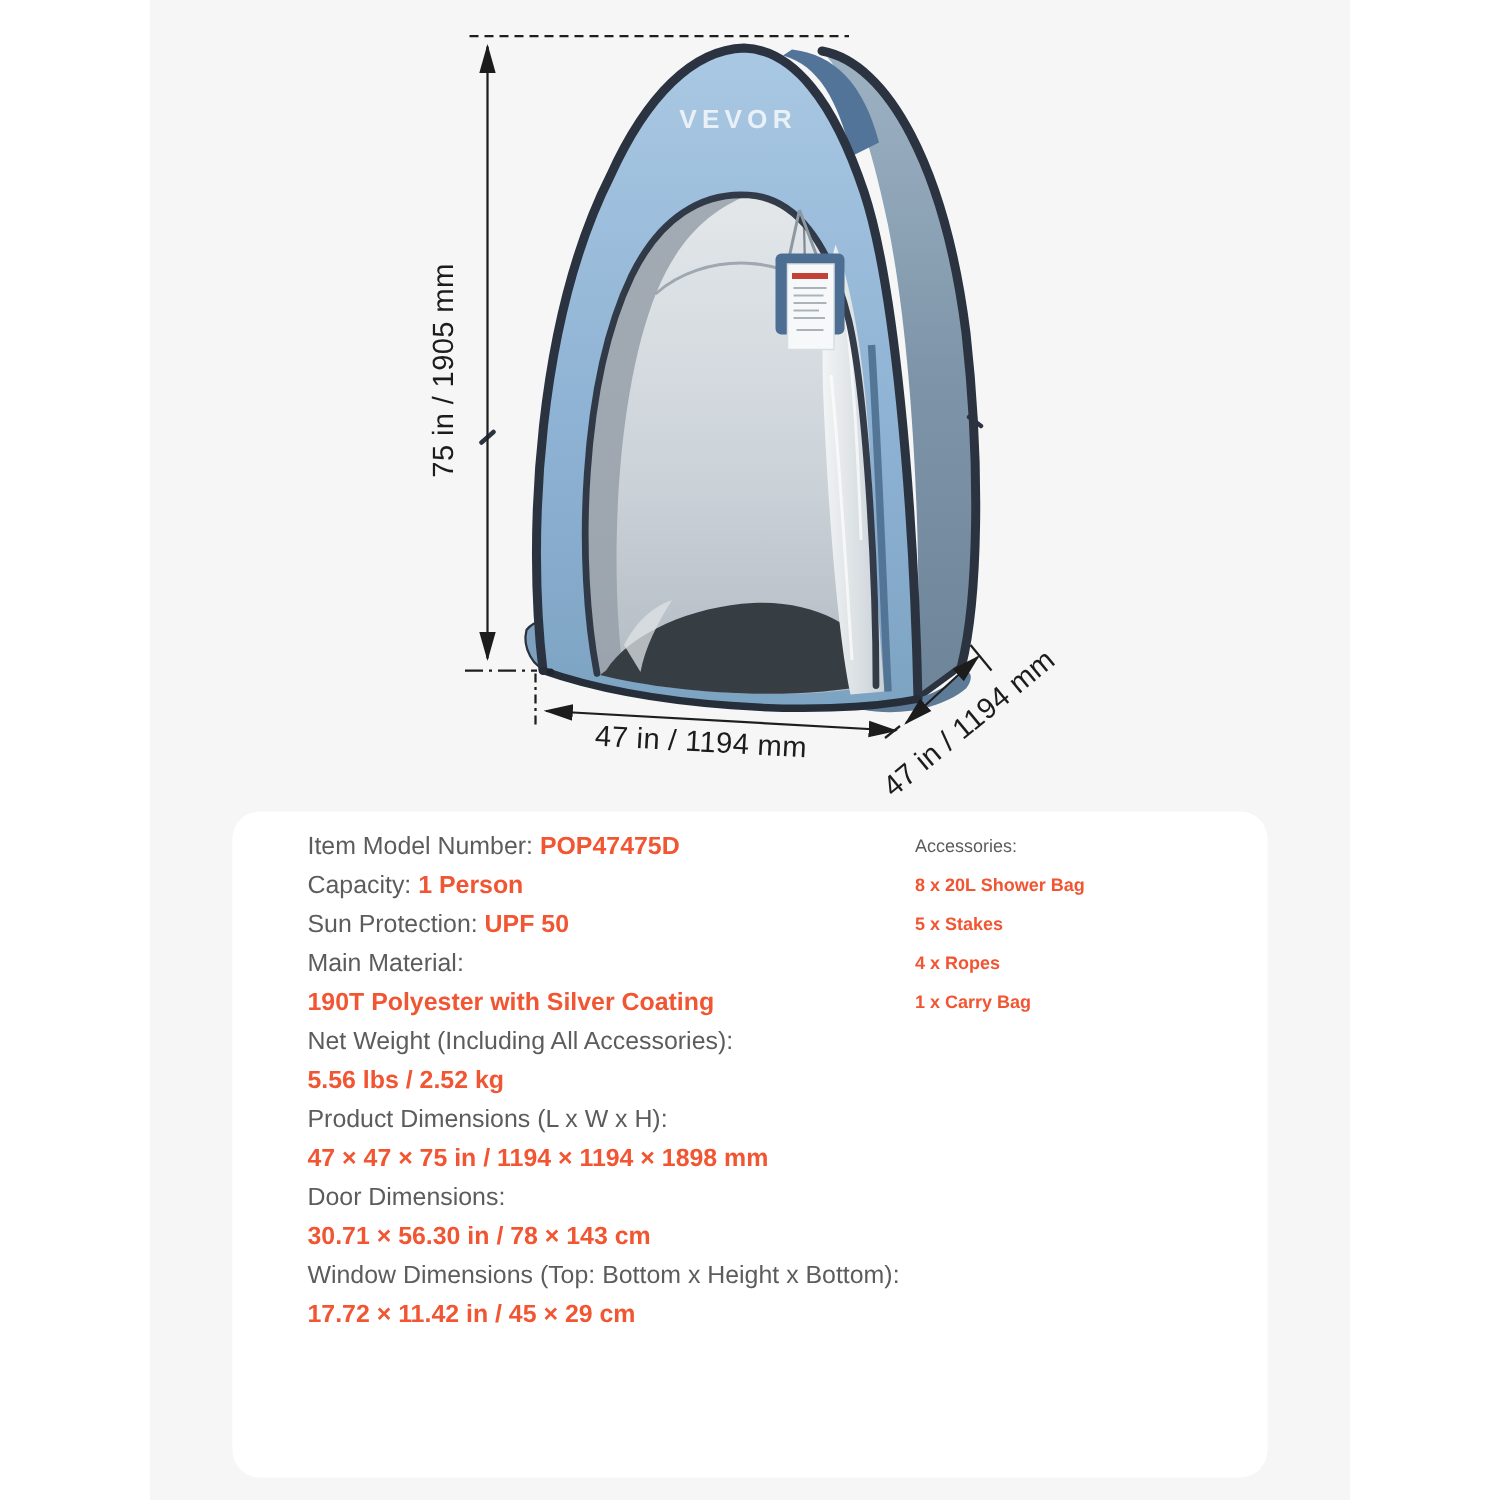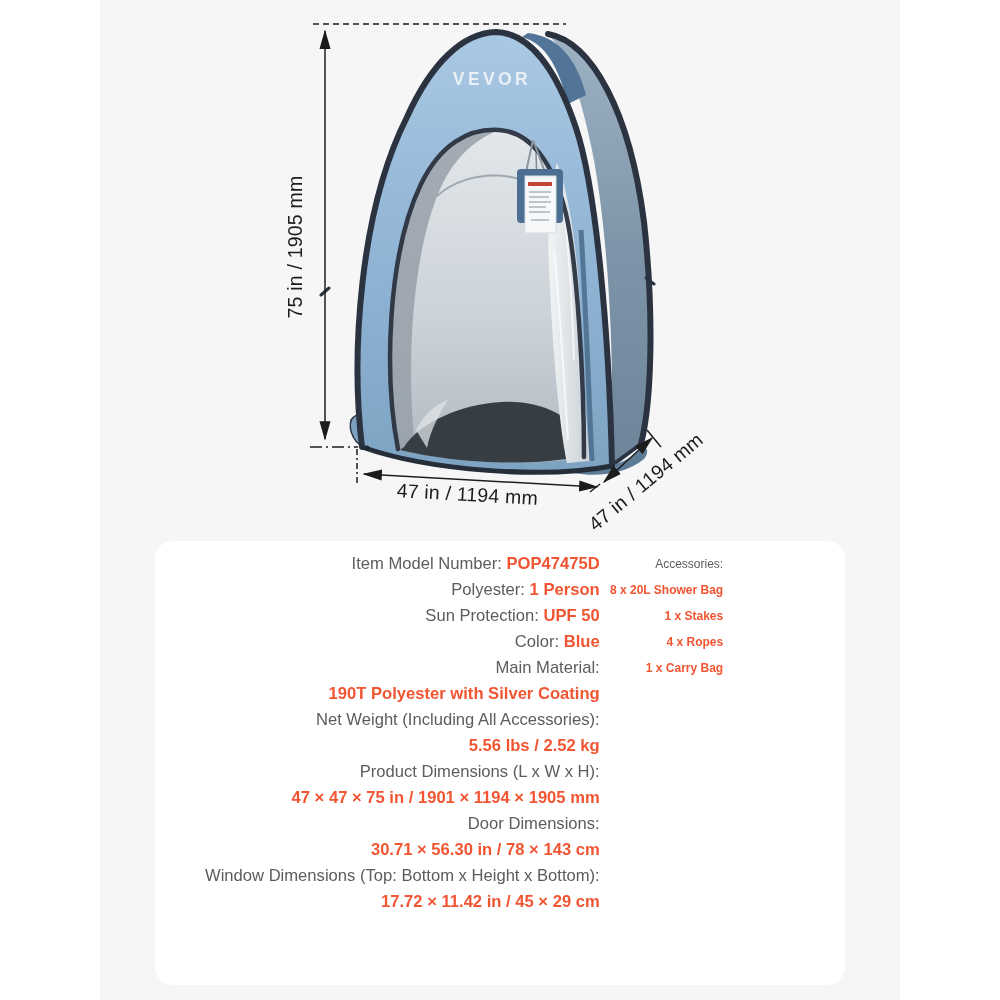--- a/index.html
+++ b/index.html
@@ -12,21 +12,21 @@
     position:absolute;left:100px;top:0;width:800px;height:1000px;
     background:#f6f6f7;
   }
   .stage{position:absolute;left:0;top:0;width:1000px;height:540px;}
   .stage svg{display:block;}
   .dimline{stroke:#1e1e1e;stroke-width:1.5;fill:none;}
   .dimtext{font-size:19.5px;fill:#1c1c1c;letter-spacing:.2px;}
   .brand{font-size:17.5px;font-weight:bold;fill:#edf3f8;letter-spacing:3.4px;opacity:.95;}
   .card{
     position:absolute;left:155px;top:541px;width:690px;height:444px;
-    background:#ffffff;border-radius:18px;text-align:right;
+    background:#ffffff;border-radius:18px;
   }
   .specs{position:absolute;left:50px;top:10px;font-size:16.6px;color:#5c5c5c;}
   .col-right{position:absolute;left:455px;top:10px;font-size:12px;color:#5c5c5c;}
   .row{margin:0;line-height:26px;white-space:nowrap;}
   .lbl{color:#5c5c5c;}
   .val{color:#f15532;font-weight:bold;}
 </style>
 </head>
 <body>
 
@@ -122,35 +122,34 @@
       <text x="650" y="487" transform="rotate(-39.5 650 487)" text-anchor="middle" class="dimtext">47 in / 1194 mm</text>
     </g>
 
     <text x="492" y="85" text-anchor="middle" class="brand">VEVOR</text>
   </svg>
 </div>
 
 <div class="card">
   <div class="specs">
     <p class="row"><span class="lbl">Item Model Number: </span><span class="val">POP47475D</span></p>
-    <p class="row"><span class="lbl">Polyester: </span><span class="val">1 Person</span></p>
+    <p class="row"><span class="lbl">Capacity: </span><span class="val">1 Person</span></p>
     <p class="row"><span class="lbl">Sun Protection: </span><span class="val">UPF 50</span></p>
-    <p class="row"><span class="lbl">Color: </span><span class="val">Blue</span></p>
     <p class="row"><span class="lbl">Main Material:</span></p>
     <p class="row"><span class="val">190T Polyester with Silver Coating</span></p>
     <p class="row"><span class="lbl">Net Weight (Including All Accessories):</span></p>
     <p class="row"><span class="val">5.56 lbs / 2.52 kg</span></p>
     <p class="row"><span class="lbl">Product Dimensions (L x W x H):</span></p>
-    <p class="row"><span class="val">47 × 47 × 75 in / 1901 × 1194 × 1905 mm</span></p>
+    <p class="row"><span class="val">47 × 47 × 75 in / 1194 × 1194 × 1898 mm</span></p>
     <p class="row"><span class="lbl">Door Dimensions:</span></p>
     <p class="row"><span class="val">30.71 × 56.30 in / 78 × 143 cm</span></p>
     <p class="row"><span class="lbl">Window Dimensions (Top: Bottom x Height x Bottom):</span></p>
     <p class="row"><span class="val">17.72 × 11.42 in / 45 × 29 cm</span></p>
   </div>
 
   <div class="col-right">
     <p class="row"><span class="lbl">Accessories:</span></p>
     <p class="row"><span class="val">8 x 20L Shower Bag</span></p>
-    <p class="row"><span class="val">1 x Stakes</span></p>
+    <p class="row"><span class="val">5 x Stakes</span></p>
     <p class="row"><span class="val">4 x Ropes</span></p>
     <p class="row"><span class="val">1 x Carry Bag</span></p>
   </div>
 </div>
 
 </body></html>

